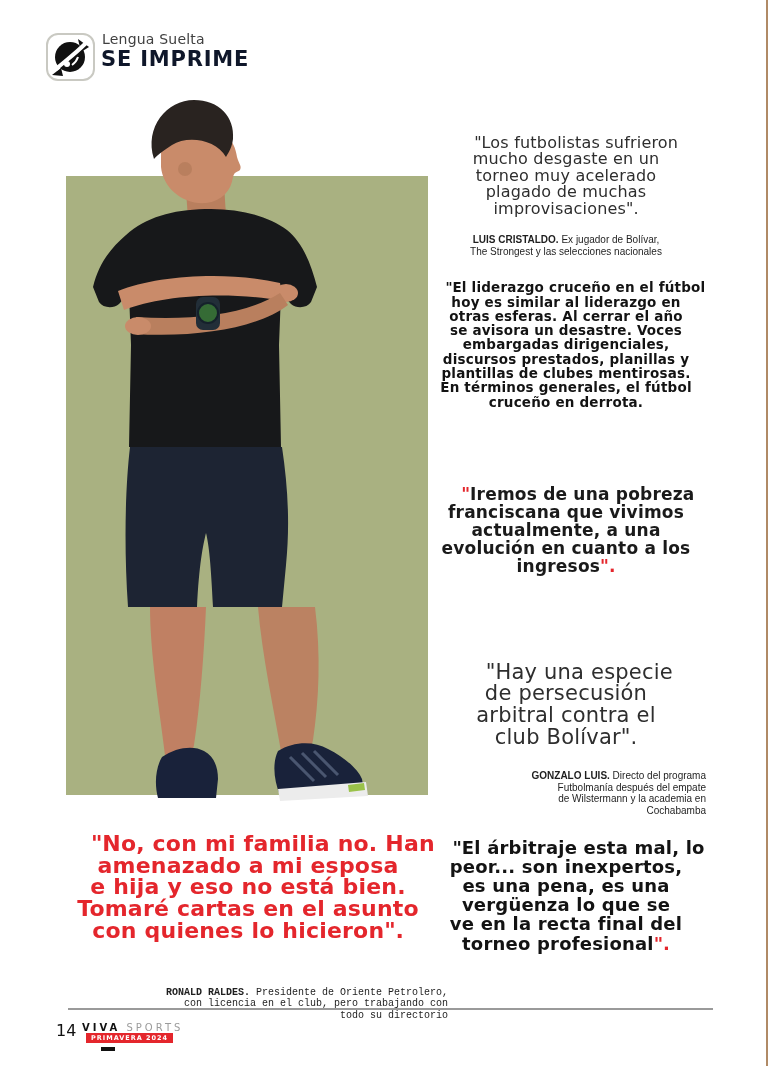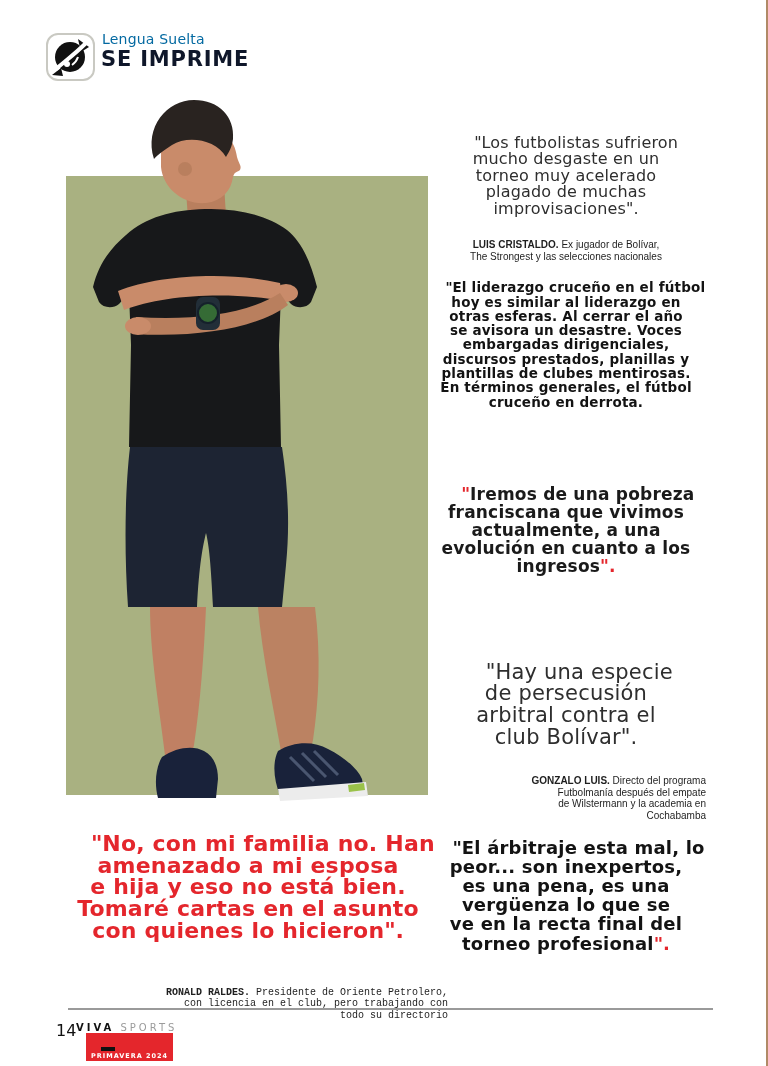--- a/index.html
+++ b/index.html
@@ -12,63 +12,63 @@
     font-family:"DejaVu Sans","Liberation Sans",sans-serif;overflow:hidden;
   }
   
   .edge-line{position:absolute;right:0;top:0;bottom:0;width:2px;background:#b08a66;}
 
   
   .logo-box{
     position:absolute;left:46px;top:33px;width:49px;height:48px;
     border:2px solid #c9c9c2;border-radius:12px;background:#fff;box-sizing:border-box;
   }
-  .kicker{position:absolute;left:102px;top:31px;font-size:14px;font-weight:500;color:#0369a1;letter-spacing:0.2px;}
+  .kicker{position:absolute;left:102px;top:31px;font-size:14px;font-weight:500;color:#404040;letter-spacing:0.2px;}
   .title{position:absolute;left:101px;top:47px;font-size:21px;font-weight:800;color:#0f172a;letter-spacing:0.8px;}
 
   
   .photo-box{position:absolute;left:66px;top:176px;width:362px;height:619px;background:var(--photo-bg);}
   .person-svg{position:absolute;left:66px;top:95px;width:380px;height:720px;}
 
   
   .q{position:absolute;left:426px;width:280px;text-align:center;white-space:pre;}
   .qt{letter-spacing:0.2px;}
   .mk-dark{color:inherit;}
   .mk-red{color:var(--accent);}
   .q1{top:118px;font-size:16px;line-height:16.6px;font-weight:400;color:#2e2e2e;}
   .q2{top:266px;font-size:13.5px;line-height:14.3px;font-weight:700;color:#131313;}
   .q3{top:468px;font-size:17px;line-height:17.9px;font-weight:700;color:#1a1a1a;}
   .q4{top:640px;font-size:21px;line-height:21.7px;font-weight:400;color:#2e2e2e;}
   .q5{top:819px;font-size:18px;line-height:19.1px;font-weight:700;color:#131313;}
 
   .attr{
     font-family:"Liberation Sans","DejaVu Sans",sans-serif;
     font-size:10px;line-height:11.6px;font-weight:400;color:#1e1e1e;
-    margin-top:5px;white-space:pre-line;letter-spacing:0;
+    white-space:pre-line;letter-spacing:0;
   }
   .attr .nm{font-weight:700;}
   .attr-center{text-align:center;}
   .attr-right{text-align:right;}
 
   
   .feature{
     position:absolute;left:48px;top:811px;width:400px;text-align:center;white-space:pre;
     font-size:22px;line-height:21.8px;font-weight:800;color:var(--accent);letter-spacing:-0.2px;
   }
   .feature .attr{margin-top:23px;color:#1e1e1e;font-family:Liberation Mono, monospace;}
 
   
   .footer-rule{position:absolute;left:68px;right:55px;top:1008px;height:2px;background:#9a9a9a;}
   .page-number{position:absolute;left:56px;top:1021px;font-size:16px;font-weight:400;color:#111;}
-  .brand{position:absolute;left:76px;top:1022px;font-size:10px;letter-spacing:3px;}
+  .brand{position:absolute;left:82px;top:1022px;font-size:10px;letter-spacing:3px;}
   .brand .viva{font-weight:800;color:#111;}
   .brand .sports{font-weight:400;color:#9b9b9b;}
   .edition-badge{
     position:absolute;left:86px;top:1033px;background:var(--accent);color:#fff;
-    font-size:6.5px;font-weight:700;letter-spacing:1px;padding:20px 5px 1px 5px;line-height:7px;
+    font-size:6.5px;font-weight:700;letter-spacing:1px;padding:2px 5px 1px 5px;line-height:7px;
   }
   .footer-dash{position:absolute;left:101px;top:1047px;width:14px;height:4px;background:#111;}
 </style>
 </head>
 <body>
 
 <div class="page">
 
   <div class="logo-box">
     <svg width="45" height="44" viewBox="0 0 45 44" style="position:absolute;left:0;top:0;">

